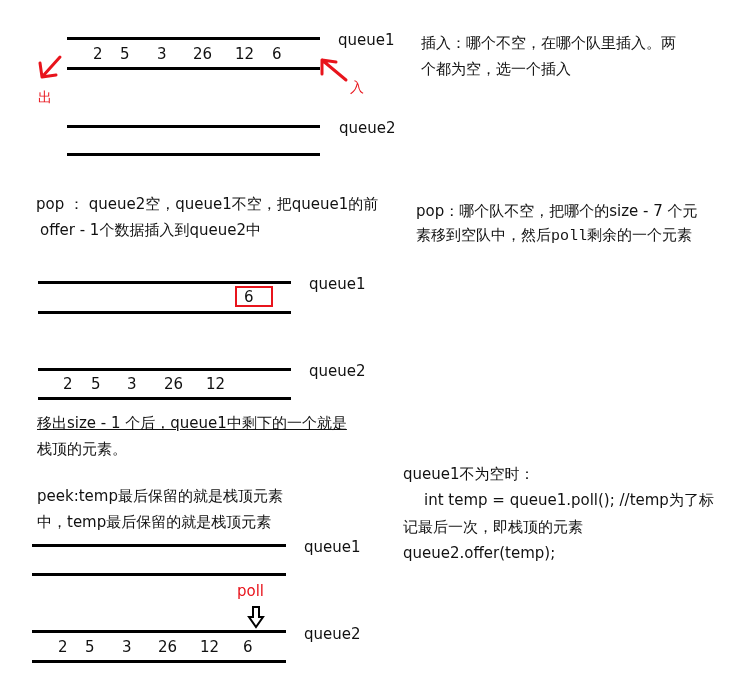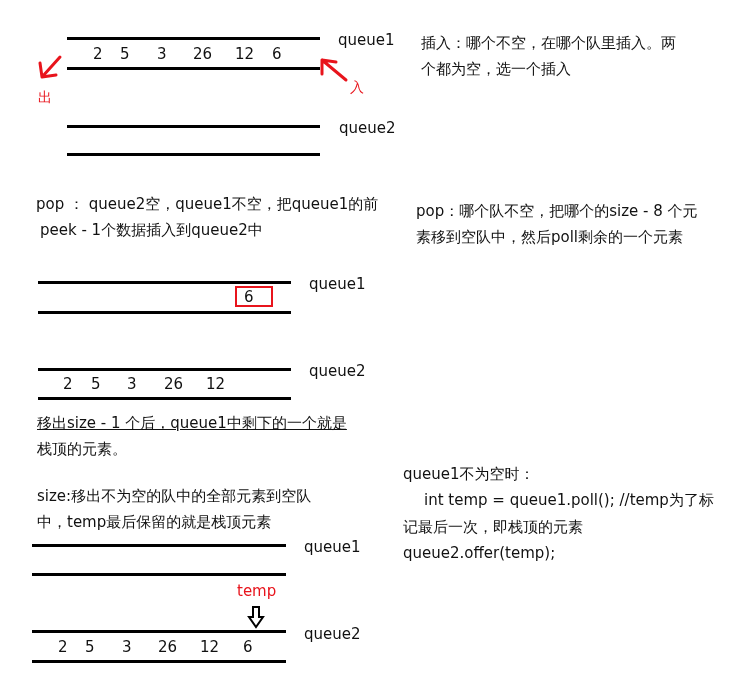--- a/index.html
+++ b/index.html
@@ -42,26 +42,26 @@
   <div class="qlabel" style="left:339px;top:119px;">queue2</div>
 </div>
 
 <div>
   <div class="txt" style="left:421px;top:30px;text-align:center;">插入：哪个不空，在哪个队里插入。两</div>
   <div class="txt" style="left:421px;top:56px;">个都为空，选一个插入</div>
 </div>
 
 <div>
   <div class="txt" style="left:36px;top:191px;">pop ： queue2空，queue1不空，把queue1的前</div>
-  <div class="txt" style="left:40px;top:217px;"> peek - 1个数据插入到queue2中</div>
+  <div class="txt" style="left:40px;top:217px;"> offer - 1个数据插入到queue2中</div>
 </div>
 
 <div>
-  <div class="txt" style="left:416px;top:198px;">pop：哪个队不空，把哪个的size - 8 个元</div>
-  <div class="txt" style="left:416px;top:224px;">素移到空队中，然后poll剩余的一个元素</div>
+  <div class="txt" style="left:416px;top:198px;">pop：哪个队不空，把哪个的size - 7 个元</div>
+  <div class="txt" style="left:416px;top:224px;font-family:Liberation Mono, monospace;">素移到空队中，然后poll剩余的一个元素</div>
 </div>
 
 <div>
   <div class="hline" style="left:38px;top:281px;width:253px;"></div>
   <div class="redbox" style="left:235px;top:286px;width:38px;height:21px;"></div>
   <div class="num" style="left:244px;top:288px;">6</div>
   <div class="hline" style="left:38px;top:311px;width:253px;"></div>
   <div class="qlabel" style="left:309px;top:275px;">queue1</div>
 
   <div class="hline" style="left:38px;top:368px;width:253px;"></div>
@@ -73,37 +73,37 @@
   <div class="hline" style="left:38px;top:397px;width:253px;"></div>
   <div class="qlabel" style="left:309px;top:362px;">queue2</div>
 </div>
 
 <div>
   <div class="txt" style="left:37px;top:410px;text-decoration:underline;">移出size - 1 个后，queue1中剩下的一个就是</div>
   <div class="txt" style="left:37px;top:436px;">栈顶的元素。</div>
 </div>
 
 <div>
-  <div class="txt" style="left:37px;top:483px;">size:移出不为空的队中的全部元素到空队</div>
+  <div class="txt" style="left:37px;top:483px;">peek:temp最后保留的就是栈顶元素</div>
   <div class="txt" style="left:37px;top:509px;">中，temp最后保留的就是栈顶元素</div>
 </div>
 
 <div>
   <div class="txt" style="left:403px;top:461px;">queue1不为空时：</div>
   <div class="txt" style="left:424px;top:487px;">int temp = queue1.poll();  //temp为了标</div>
   <div class="txt" style="left:403px;top:514px;">记最后一次，即栈顶的元素</div>
   <div class="txt" style="left:403px;top:540px;">queue2.offer(temp);</div>
 </div>
 
 <div>
   <div class="hline" style="left:32px;top:544px;width:254px;"></div>
   <div class="hline" style="left:32px;top:573px;width:254px;"></div>
   <div class="qlabel" style="left:304px;top:538px;">queue1</div>
 
-  <div class="txt red" style="left:237px;top:580px;line-height:22px;">temp</div>
+  <div class="txt red" style="left:237px;top:580px;line-height:22px;">poll</div>
   <svg style="left:247px;top:605px;" width="18" height="24" viewBox="0 0 18 24">
     <path d="M6 2 L12 2 L12 12 L16 12 L9 22 L2 12 L6 12 Z" stroke="#000" stroke-width="2" fill="#fff" stroke-linejoin="miter"></path>
   </svg>
 
   <div class="hline" style="left:32px;top:630px;width:254px;"></div>
   <div class="num" style="left:58px;top:638px;">2</div>
   <div class="num" style="left:85px;top:638px;">5</div>
   <div class="num" style="left:122px;top:638px;">3</div>
   <div class="num" style="left:158px;top:638px;">26</div>
   <div class="num" style="left:200px;top:638px;">12</div>

